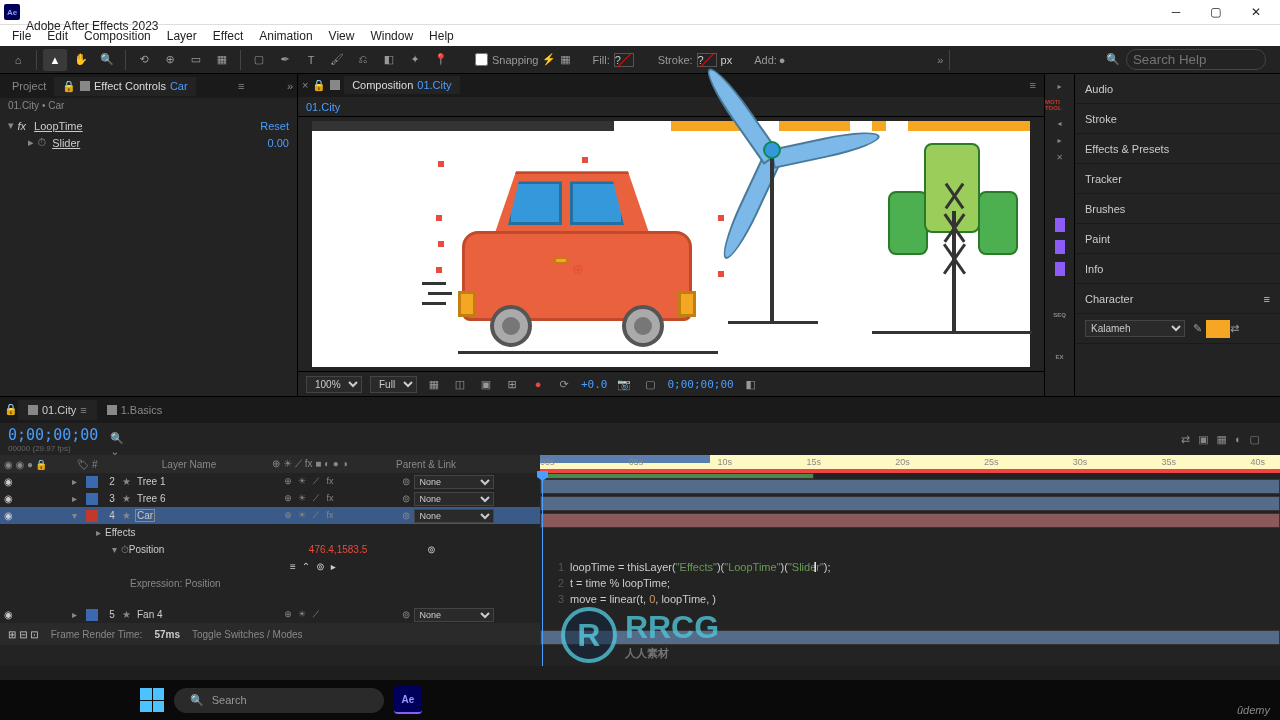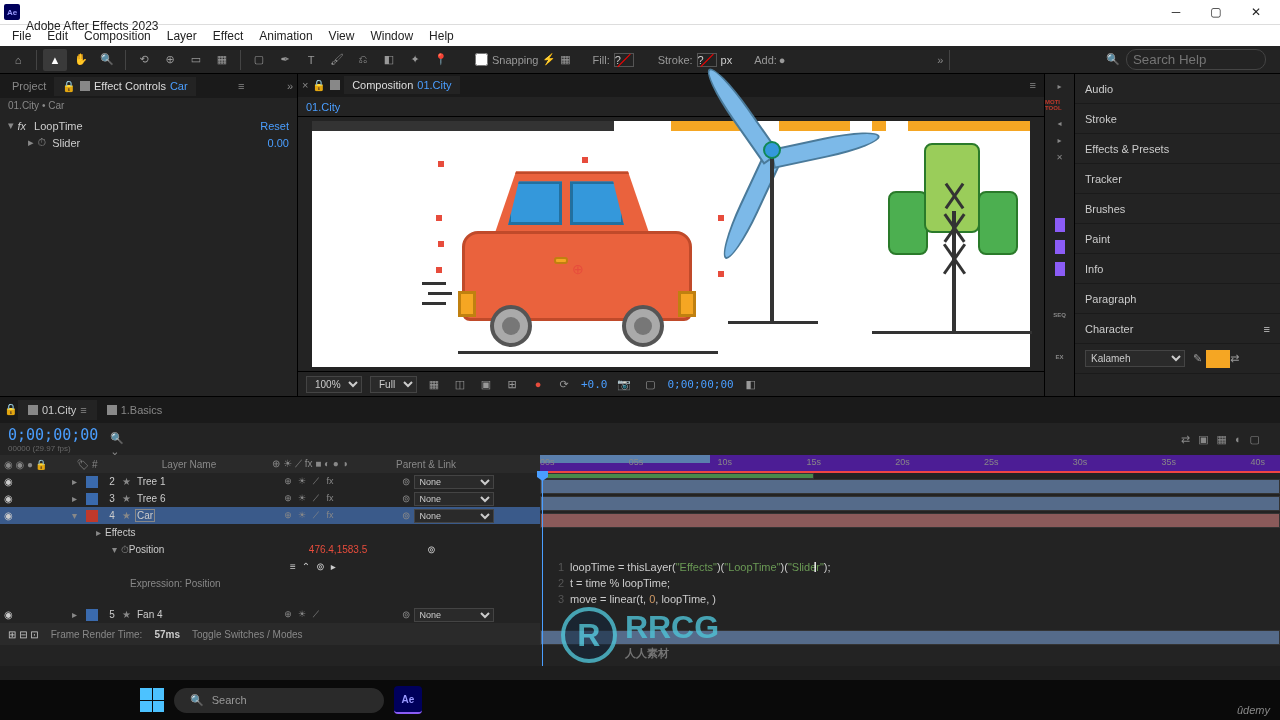--- a/index.html
+++ b/index.html
@@ -39,21 +39,21 @@
 .panel-tabs .tab { padding: 3px 8px; color: #888; cursor: pointer; display: flex; align-items: center; gap: 4px; }
 .panel-tabs .tab.active { color: #ddd; background: #232323; }
 .panel-tabs .panelmenu { margin-left: auto; color: #888; cursor: pointer; padding: 0 4px; }
 .panel-tabs .comp-sq { width: 10px; height: 10px; background: #888; }
 .panel-tabs .arrows { margin-left: auto; color: #888; }
 
 
 .effect-controls { padding: 4px 0; }
 .effect-row { display: flex; align-items: center; padding: 2px 8px; font-size: 11px; }
 .effect-row .fx { color: #ccc; margin-right: 8px; font-style: italic; }
-.effect-row .name { flex: 1; }
+.effect-row .name { flex: 1; text-decoration: underline; }
 .effect-row .reset { color: #4a9eff; cursor: pointer; }
 .effect-row .value { color: #4a9eff; }
 .effect-row .twirl { color: #888; margin-right: 4px; cursor: pointer; }
 .effect-row.sub { padding-left: 28px; }
 
 
 .comp-subtab { height: 22px; display: flex; align-items: center; padding: 0 8px; color: #4a9eff; font-size: 11px; border-bottom: 1px solid #000; }
 .viewer-area { flex: 1; background: #232323; display: flex; align-items: center; justify-content: center; position: relative; padding: 4px; }
 .canvas { width: 718px; height: 246px; background: #fff; position: relative; }
 .colorbar { position: absolute; top: 0; left: 0; right: 0; height: 10px; display: flex; }
@@ -121,21 +121,21 @@
 
 .tl-expr-row { height: 17px; display: flex; align-items: center; padding-left: 130px; font-size: 10px; }
 .tl-expr-row .expr-label { color: #888; }
 
 .tl-footer { height: 22px; display: flex; align-items: center; padding: 0 8px; gap: 12px; font-size: 10px; background: #2a2a2a; }
 .tl-footer .frt { color: #888; }
 .tl-footer .frt-val { color: #ccc; font-weight: bold; }
 .tl-footer .toggle { color: #888; }
 
 
-.tl-ruler { height: 18px; background: #4c1d95; position: relative; border-bottom: 2px solid #ef4444; }
+.tl-ruler { height: 18px; background: #fef9c3; position: relative; border-bottom: 4px solid #ef4444; }
 .tl-ruler .tick { position: absolute; top: 2px; font-size: 9px; color: #888; }
 .tl-workarea { position: absolute; top: 0; height: 8px; background: #5a7fad; }
 .tl-cti { position: absolute; top: 0; bottom: 0; width: 1px; background: #4a9eff; z-index: 10; }
 .tl-cti::before { content: ''; position: absolute; top: -2px; left: -5px; width: 11px; height: 10px; background: #4a9eff; clip-path: polygon(0 0, 100% 0, 100% 60%, 50% 100%, 0 60%); }
 
 .tl-tracks { flex: 1; position: relative; }
 .tl-bar { position: absolute; height: 15px; left: 0; right: 0; border: 1px solid #333; }
 .tl-bar.blue { background: #556b8a; }
 .tl-bar.red { background: #8a5a5a; }
 .tl-bar.green { position: absolute; top: 0; left: 0; height: 6px; background: #4a8a4a; width: 37%; }
@@ -402,21 +402,20 @@
   </div>
 
   <div class="right-panels">
     <div class="panel-row">Audio</div>
     <div class="panel-row">Stroke</div>
     <div class="panel-row">Effects &amp; Presets</div>
     <div class="panel-row">Tracker</div>
     <div class="panel-row">Brushes</div>
     <div class="panel-row">Paint</div>
     <div class="panel-row">Info</div>
-    <div class="panel-row">Paragraph</div>
     <div class="panel-row">
       <span>Character</span>
       <span style="margin-left:auto">≡</span>
     </div>
     <div class="panel-row font-row">
       <select><option>Kalameh</option></select>
       <span style="margin-left:8px;color:#999">✎</span>
       <div class="color-swatch"></div>
       <span style="color:#999">⇄</span>
     </div>

